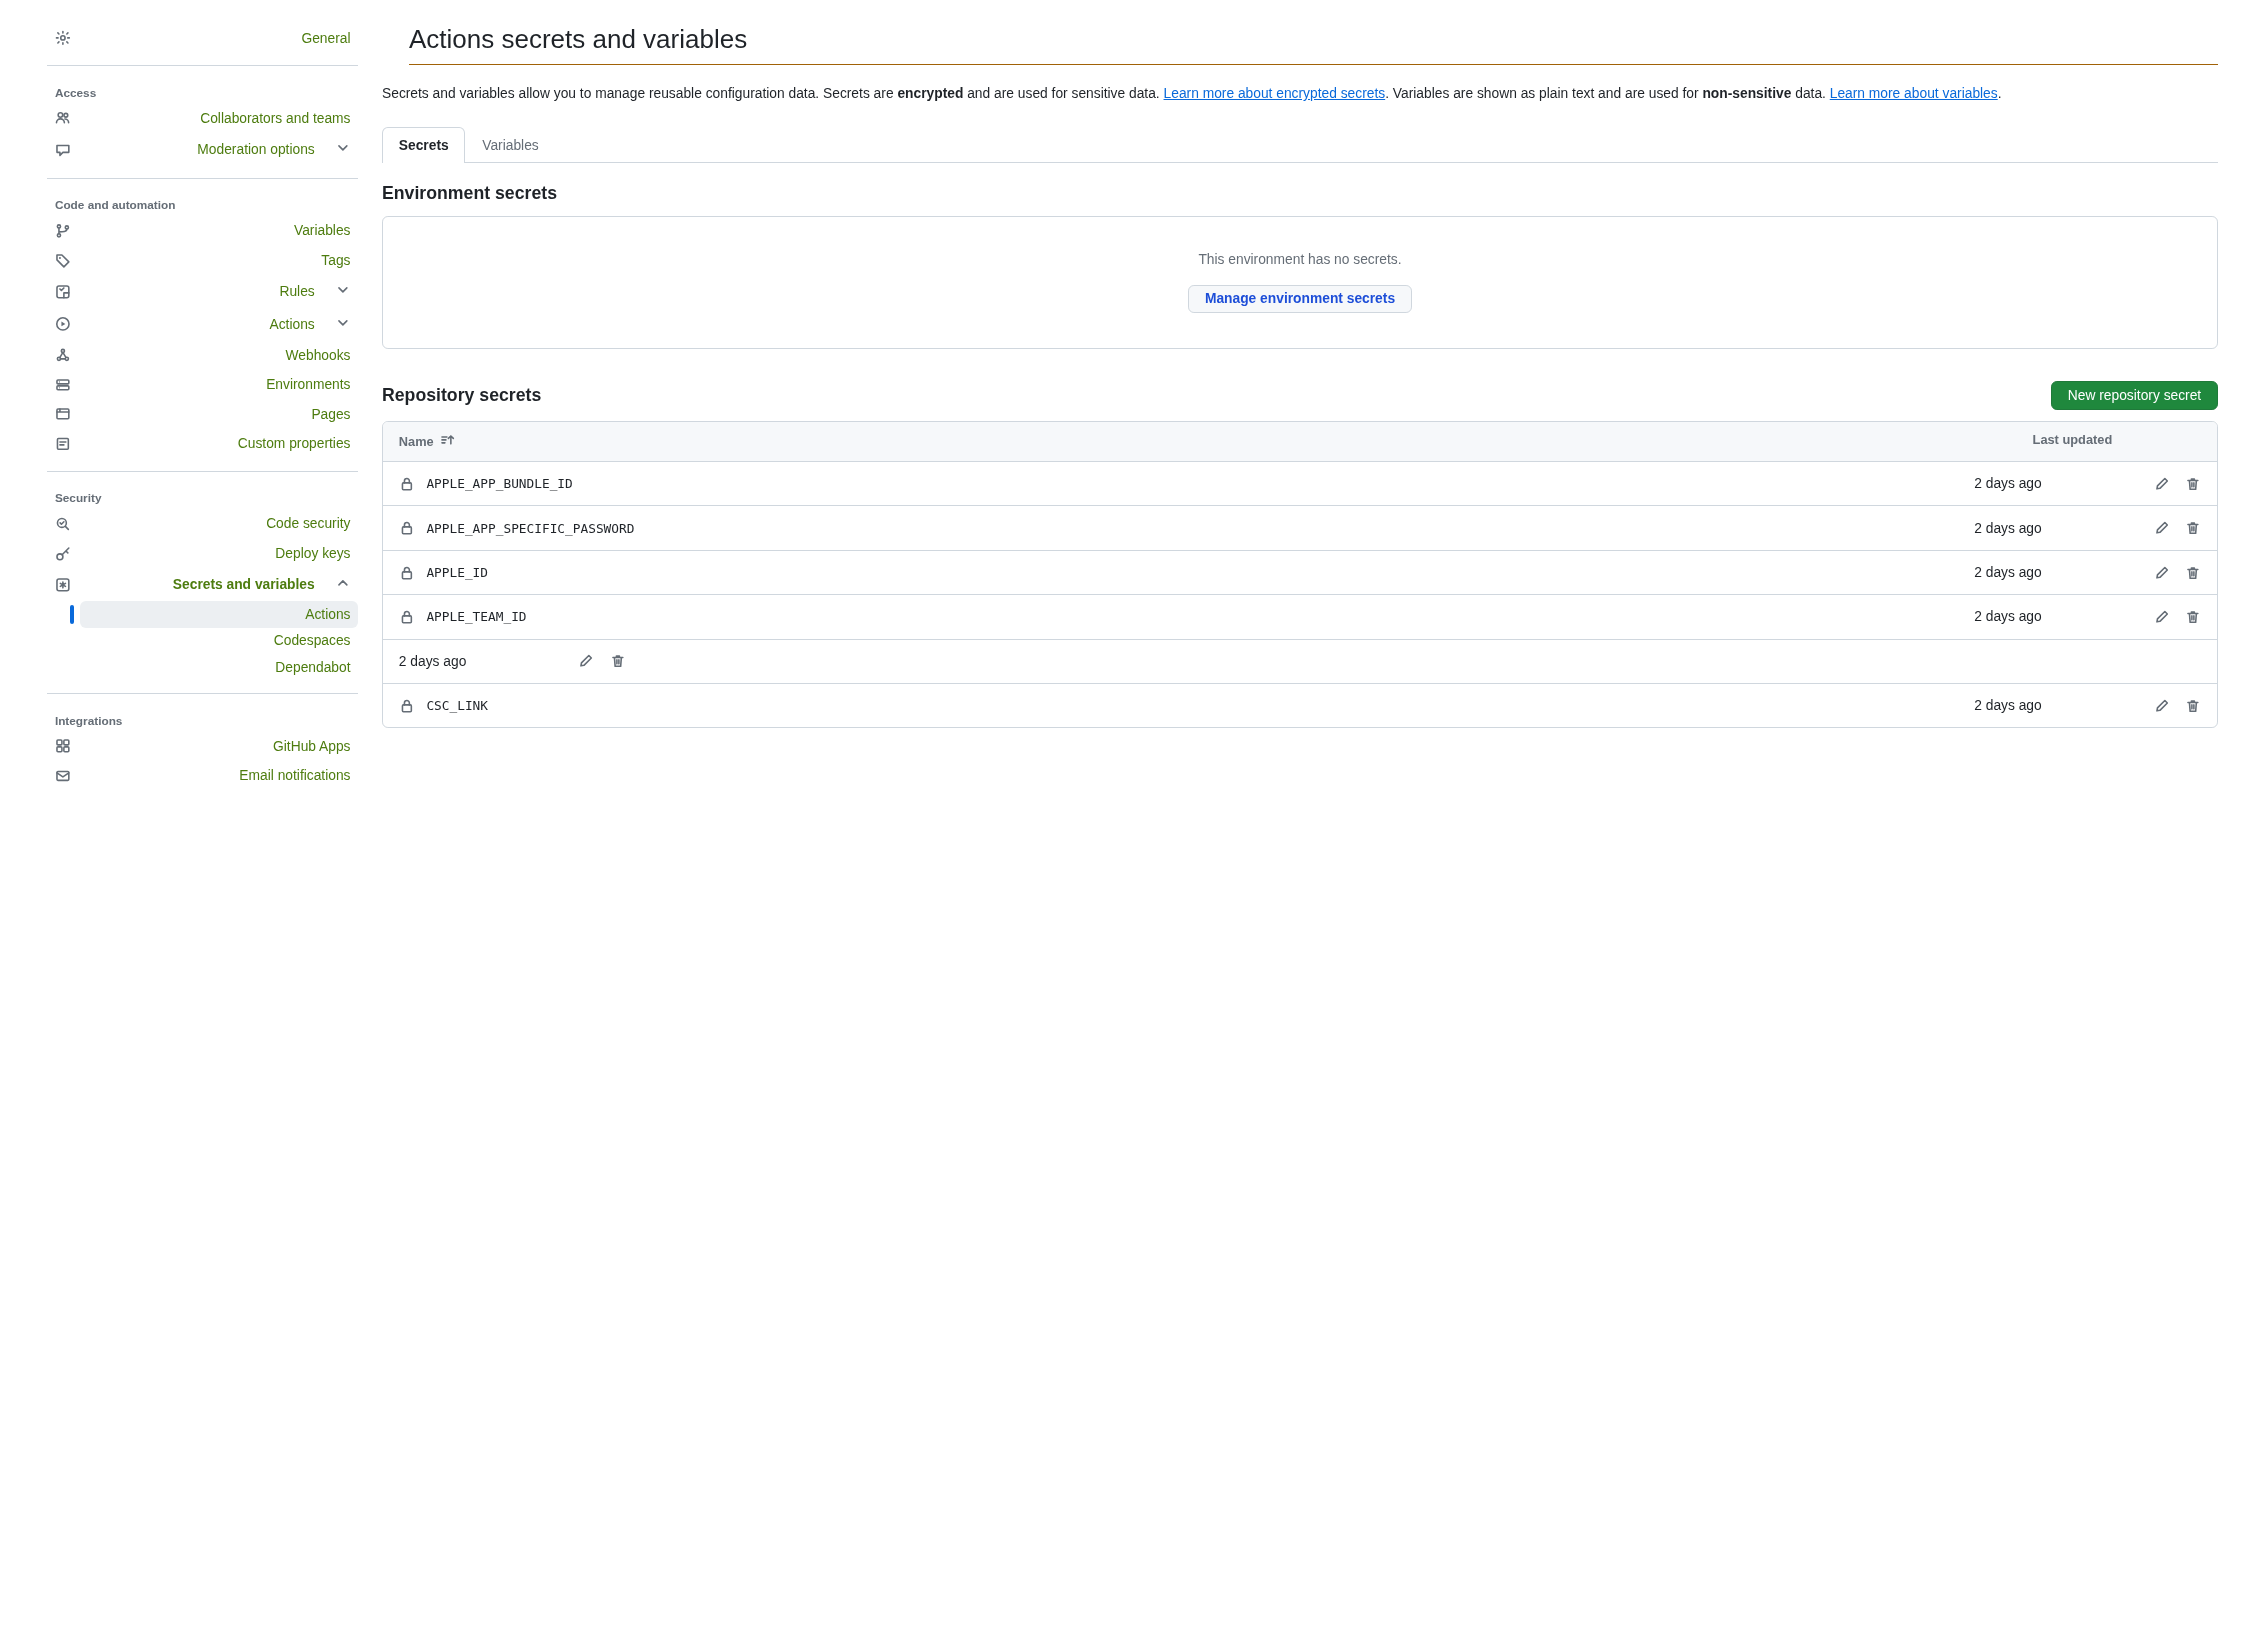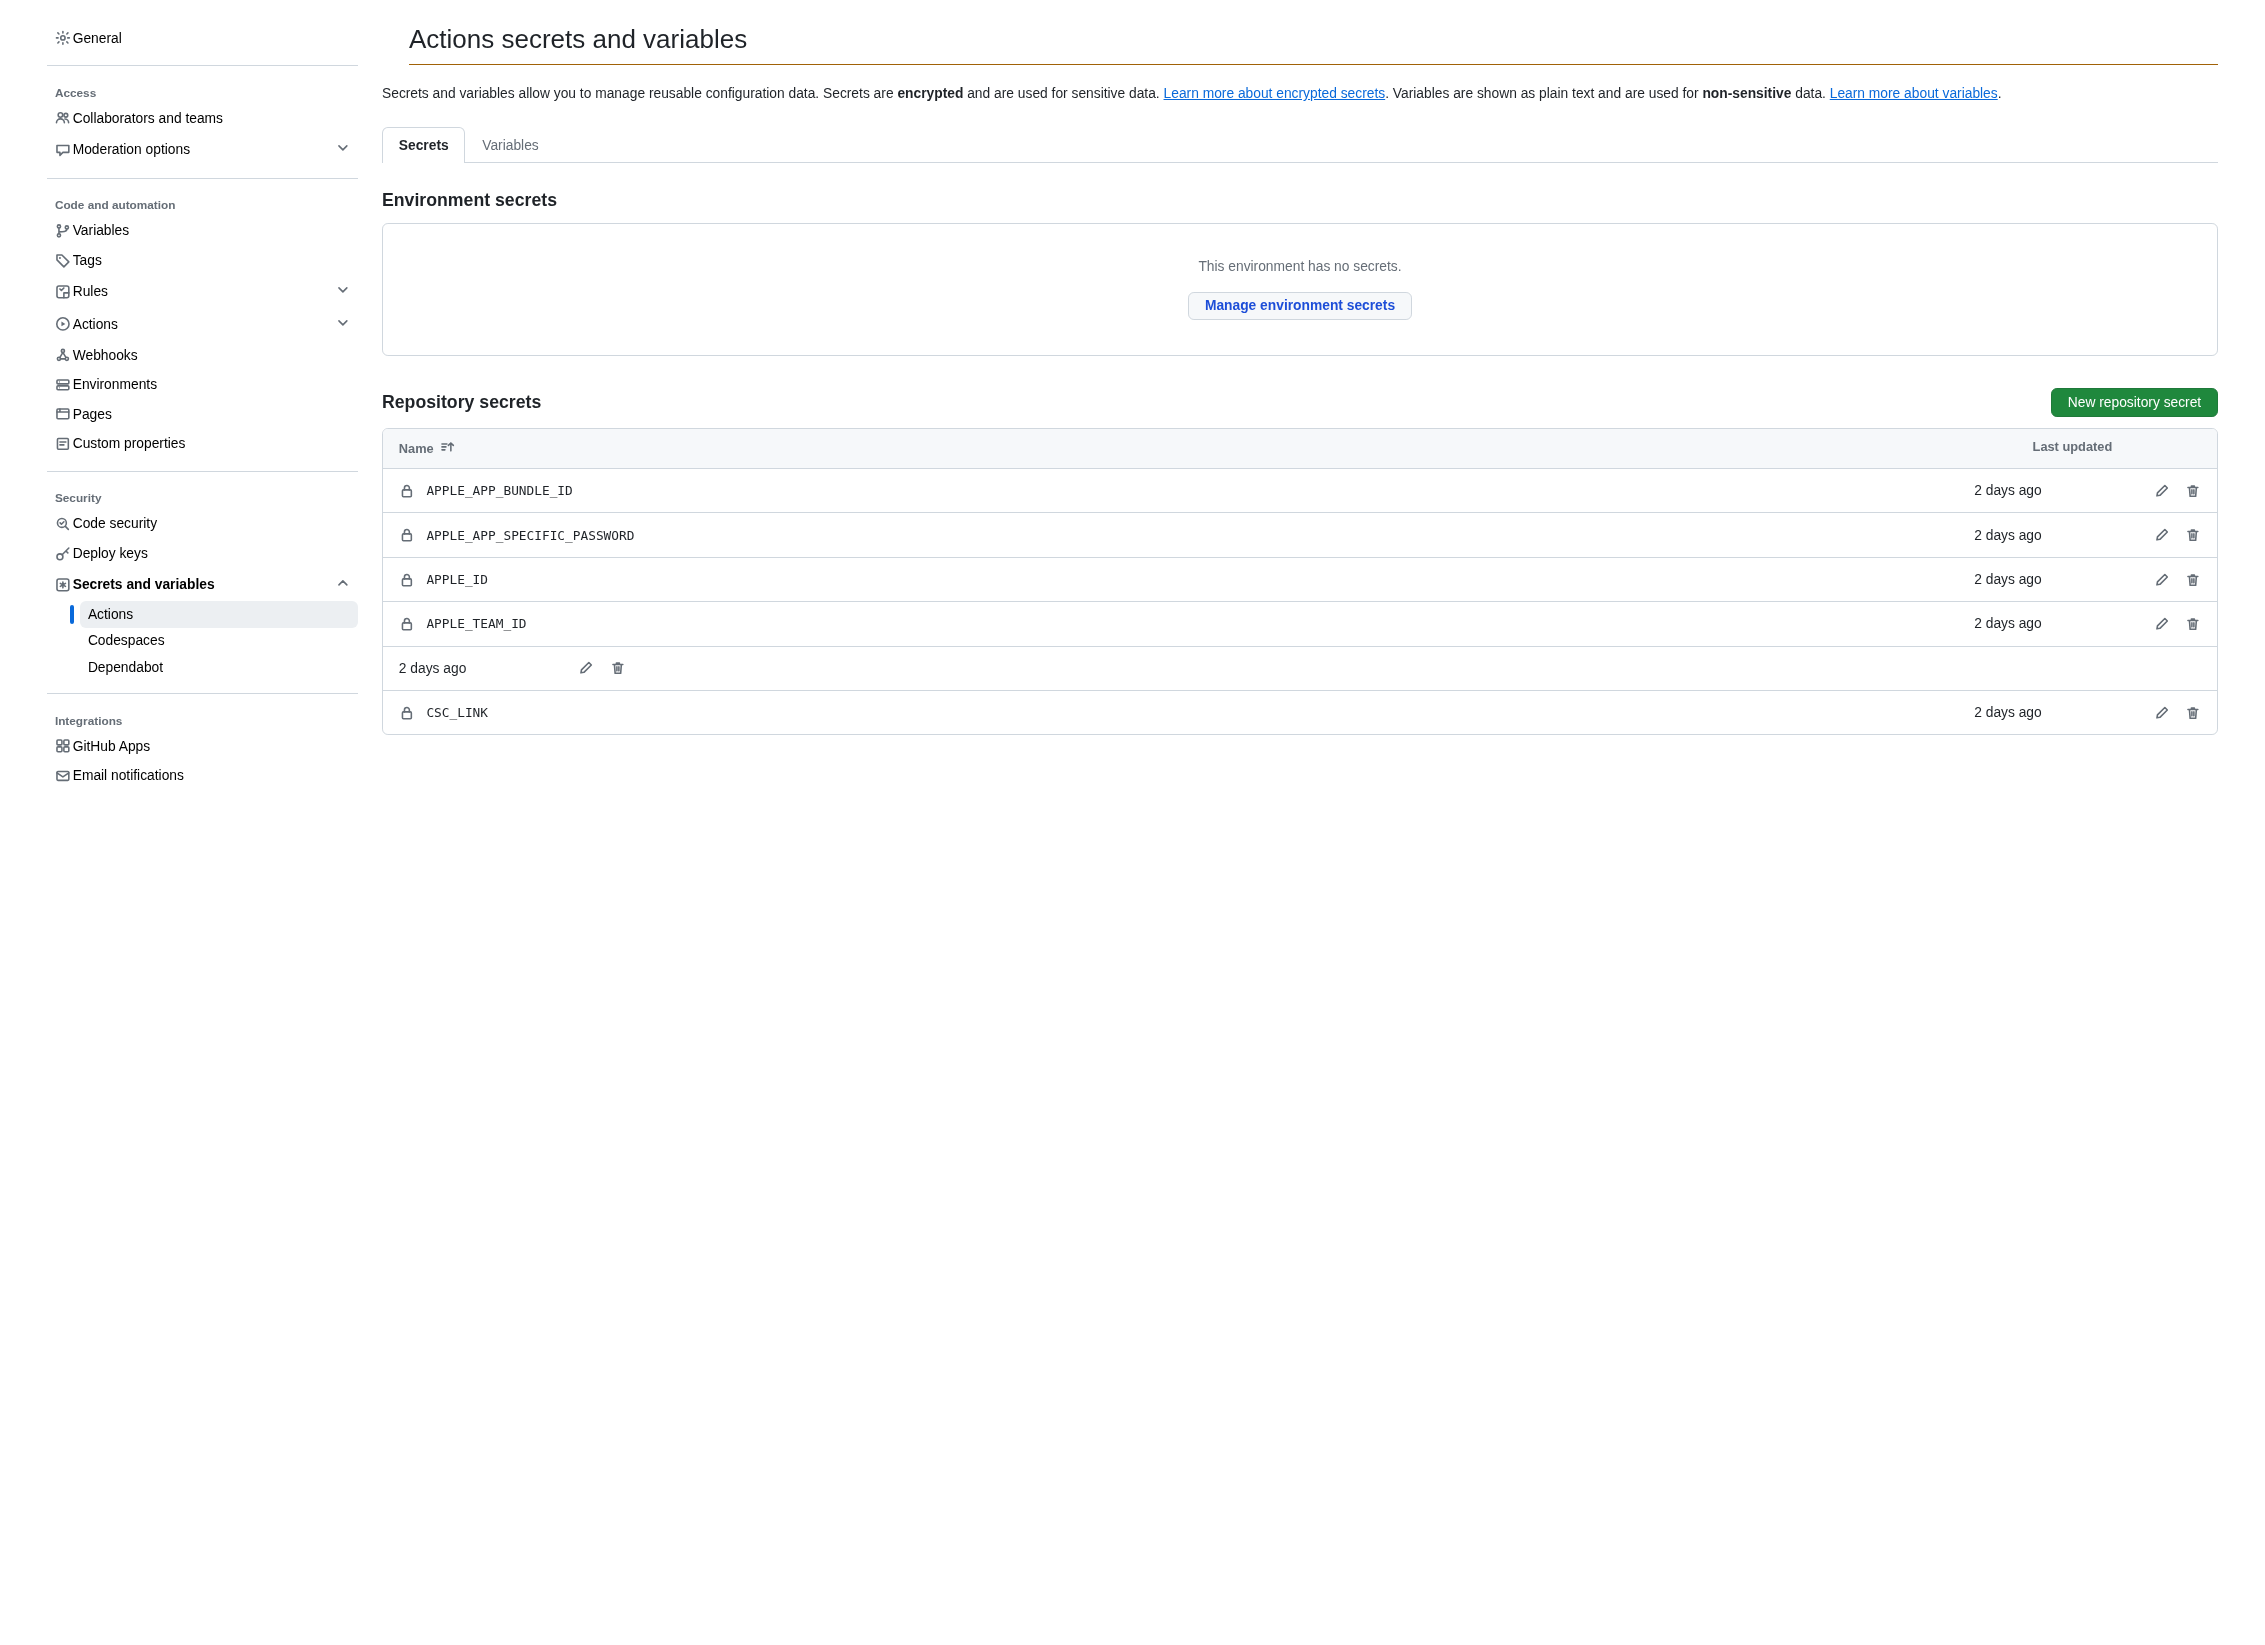--- a/index.html
+++ b/index.html
@@ -24,26 +24,27 @@
 .side-group:last-child { border-bottom: none; }
 .side-heading {
   font-size: 11.8px;
   font-weight: 600;
   color: #656d76;
   padding: 7.9px 7.9px 3.9px 7.9px;
 }
 .side-item {
   display: flex;
   align-items: center;
-  gap: 2px;
+  gap: 20px;
   padding: 6.9px 7.9px;
   border-radius: 5.9px;
-  color: #000000;
+  color: #4d7c0f;
   cursor: pointer;
   position: relative;
+  text-align: right;
 }
 .side-item .icon-slot { width: 15.8px; height: 15.8px; flex-shrink: 0; display:flex; align-items:center; justify-content:center; color:#656d76; }
 .side-item .label { flex: 1; font-size: 13.8px; }
 .side-item .chev { color: #656d76; }
 .side-item.bold .label { font-weight: 600; }
 .side-sub {
   padding-left: 33px;
 }
 .side-sub .side-item { padding: 5.9px 7.9px; }
 .side-item.active {
@@ -70,21 +71,21 @@
   margin-left: 27px;
 }
 .desc { font-size: 13.8px; color: #1f2328; margin-bottom: 13.8px; line-height: 1.55; }
 .desc a { color: #0969da; text-decoration: underline; }
 .desc strong { font-weight: 600; }
 
 .tabs {
   display: flex;
   border-bottom: 1px solid #d0d7de;
   margin-top: 21.7px;
-  margin-bottom: 27px;
+  margin-bottom: 20px;
 }
 .tab {
   padding: 9.9px 15.8px;
   font-size: 13.8px;
   color: #656d76;
   cursor: pointer;
   border: 1px solid transparent;
   border-bottom: none;
   position: relative;
   top: 1px;

